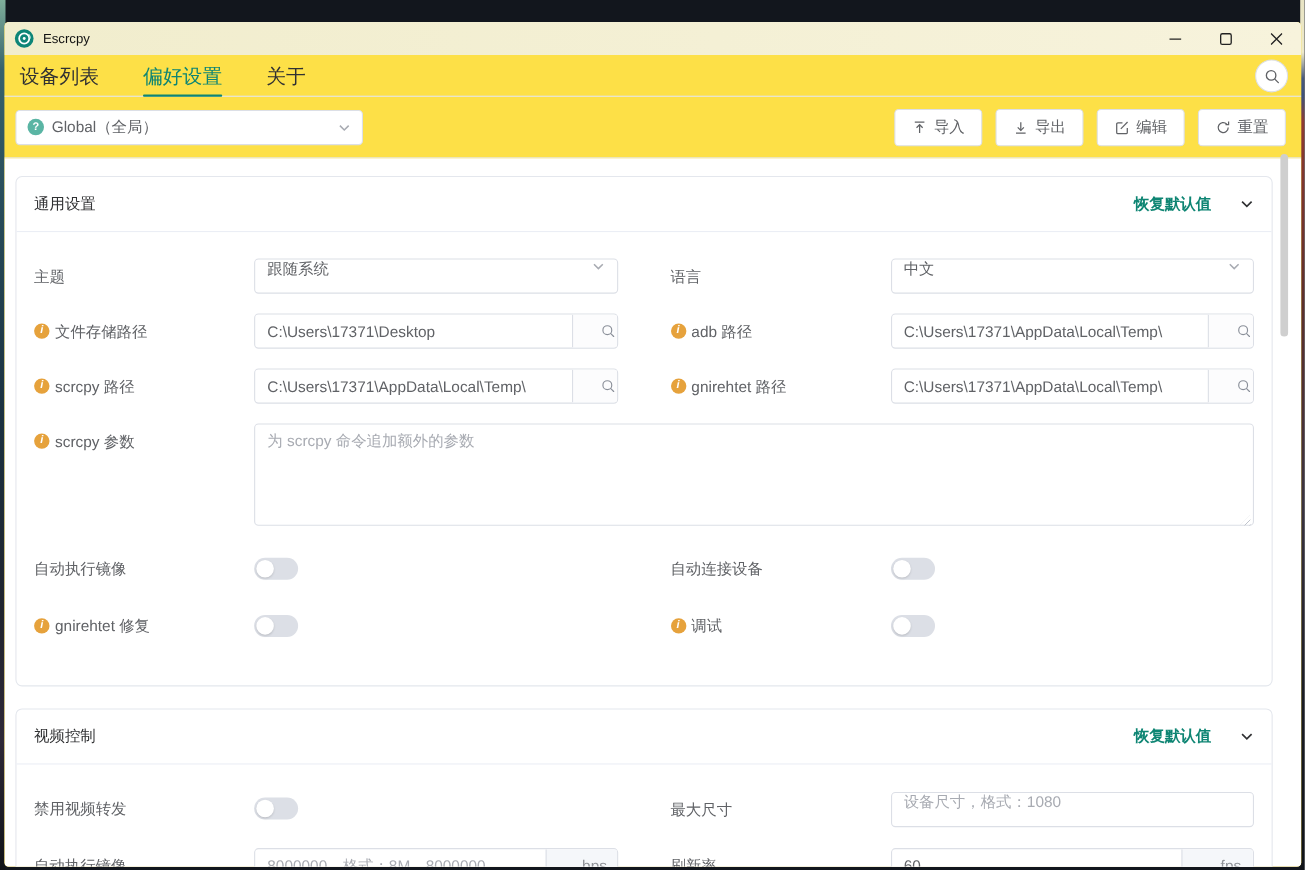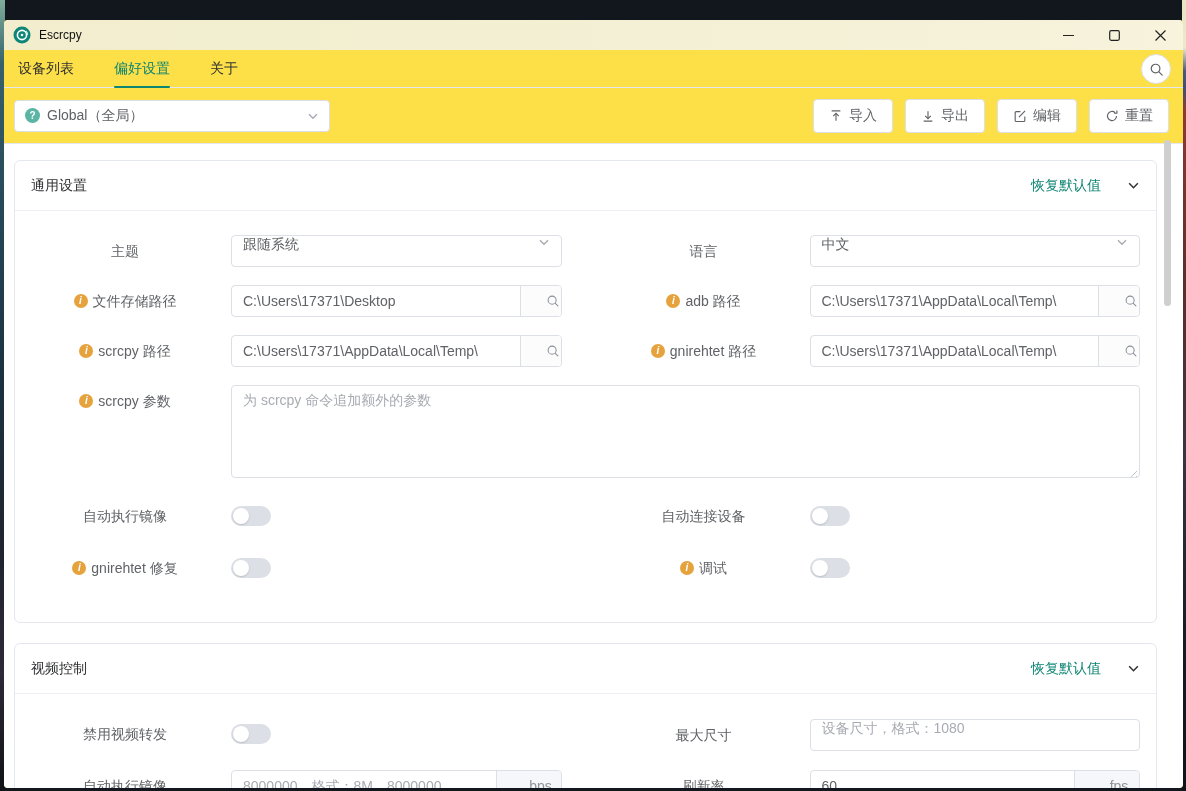--- a/index.html
+++ b/index.html
@@ -32,21 +32,21 @@
   }
   .appicon { width:18px; height:18px; flex:none; }
   .titlebar .title { font-size:12px; color:#111; margin-left:8px; flex:1; }
   .winbtn { width:46px; height:30px; display:flex; align-items:center; justify-content:center; color:#222; }
   
   .tabbar {
     height:38px; flex:none; display:flex; align-items:stretch;
     padding:0 14px; border-bottom:1px solid #e4e7ed; position:relative;
   }
   .tab {
-    display:flex; align-items:center; font-size:14px; color:#303133;
+    display:flex; align-items:center; font-size:18px; color:#303133;
     margin-right:40px; position:relative; cursor:pointer;
   }
   .tab.active { color:var(--primary); font-weight:500; }
   .tab.active::after {
     content:""; position:absolute; left:0; right:0; bottom:-1px; height:2px;
     background:var(--primary); border-radius:2px;
   }
   .tab-search {
     position:absolute; right:12px; top:4px; width:30px; height:30px;
     border:1px solid #dcdfe6; border-radius:50%; background:#fff;
@@ -82,28 +82,28 @@
   }
   .card {
     border:1px solid #e4e7ed; border-radius:6px; background:#fff; margin-bottom:20px;
   }
   .card-header {
     height:50px; display:flex; align-items:center; justify-content:space-between;
     padding:0 16px; border-bottom:1px solid #ebeef5;
   }
   .card-title { font-size:14px; color:#303133; font-weight:500; }
   .card-header .right { display:flex; align-items:center; gap:26px; }
-  .restore { font-size:14px; color:var(--primary); cursor:pointer; }
+  .restore { font-size:14px; color:var(--primary); cursor:pointer;font-weight:bold; }
   .card-body { padding:24px 16px 18px; }
   .form-grid { display:grid; grid-template-columns:1fr 1fr; column-gap:48px; }
   .fi { display:flex; align-items:center; margin-bottom:18px; min-height:32px; }
   .fi.full { grid-column:1 / -1; align-items:flex-start; }
   .fi.sw { margin-bottom:20px; }
   .lbl {
-    width:200px; flex:none; display:flex; align-items:center; justify-content:center;
+    width:200px; flex:none; display:flex; align-items:center; justify-content:flex-start;
     gap:5px; padding-right:12px; font-size:14px; color:#606266; line-height:32px;
   }
   .fi.full .lbl { line-height:32px; }
   .info-icon {
     width:14px; height:14px; border-radius:50%; background:#e6a23c; flex:none;
     color:#fff; font-size:10px; font-weight:bold; font-style:italic;
     display:flex; align-items:center; justify-content:center; line-height:1;
   }
   .ctl { flex:1; display:flex; }
   

